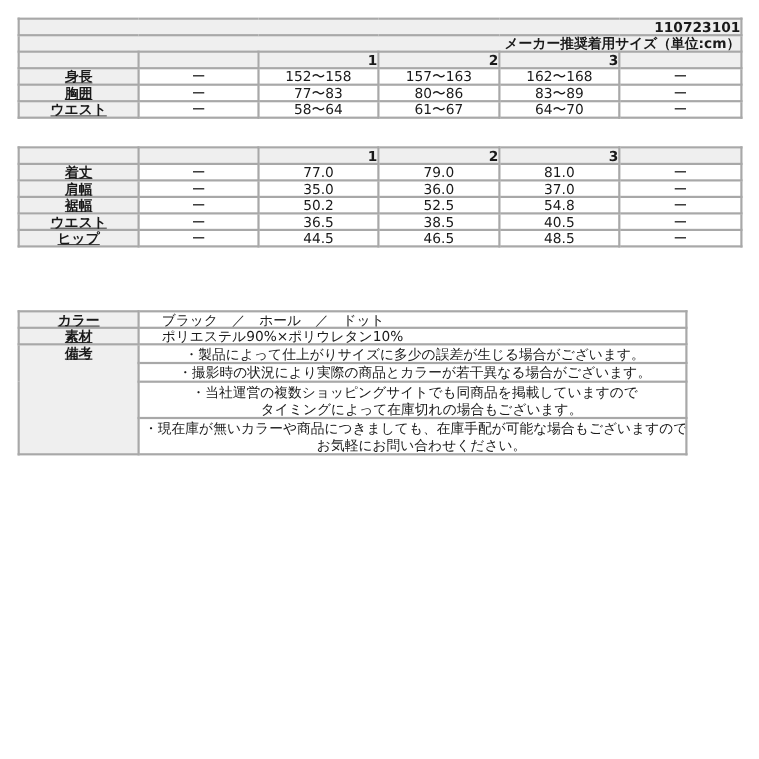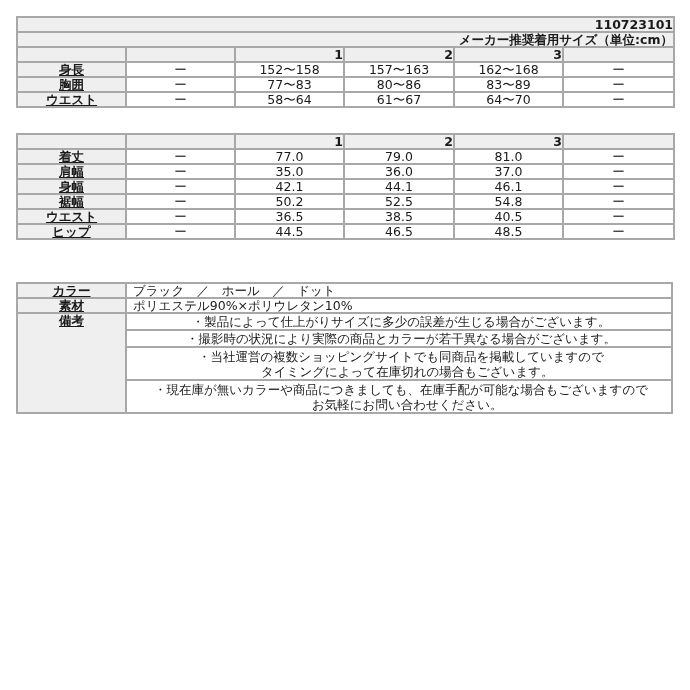--- a/index.html
+++ b/index.html
@@ -1,28 +1,28 @@
 <!DOCTYPE html>
 <html><head>
 <meta charset="utf-8">
 <style>
   html, body { margin:0; padding:0; background:#ffffff; }
   body { width:690px; height:690px; position:relative; overflow:hidden;
          font-family:"DejaVu Sans","Liberation Sans",sans-serif; color:#1a1a1a; }
-  table { position:absolute; left:16px; width:657px; border-collapse:collapse; table-layout:fixed; }
+  table { position:absolute; left:16px; width:609px; border-collapse:collapse; table-layout:fixed; }
   td { border:2px solid #a8a8a8; padding:0; height:13px; line-height:13px; font-size:12.5px; text-align:center; white-space:nowrap; overflow:hidden; }
   .g { background:#efefef; }
   .w { background:#ffffff; }
   .b { font-weight:bold;text-align:right; }
   .lbl { font-weight:bold;text-decoration:underline; }
   .dash { color:#333; }
   #t1 { top:16px; }
   #t2 { top:133px; }
   #t3 { top:282px; }
-  #t3 td.val { text-align:left; padding-left:6px; }
+  #t3 td.val { text-align:left; padding-left:20px; }
   #t3 td.note { text-align:center; padding-left:4px; line-height:15px; }
   #t3 td.note.two { height:31px; }
   #t3 td.remark-label { vertical-align:top; }
 </style>
 </head>
 <body>
 
 <table id="t1">
   <colgroup>
       <col style="width:109px">
@@ -102,28 +102,20 @@
   </tr>
   <tr>
     <td class="g lbl">肩幅</td>
     <td class="w dash">ー</td>
     <td class="w">35.0</td>
     <td class="w">36.0</td>
     <td class="w">37.0</td>
     <td class="w dash">ー</td>
   </tr>
   <tr>
-    <td class="g lbl">身幅</td>
-    <td class="w dash">ー</td>
-    <td class="w">42.1</td>
-    <td class="w">44.1</td>
-    <td class="w">46.1</td>
-    <td class="w dash">ー</td>
-  </tr>
-  <tr>
     <td class="g lbl">裾幅</td>
     <td class="w dash">ー</td>
     <td class="w">50.2</td>
     <td class="w">52.5</td>
     <td class="w">54.8</td>
     <td class="w dash">ー</td>
   </tr>
   <tr>
     <td class="g lbl">ウエスト</td>
     <td class="w dash">ー</td>

